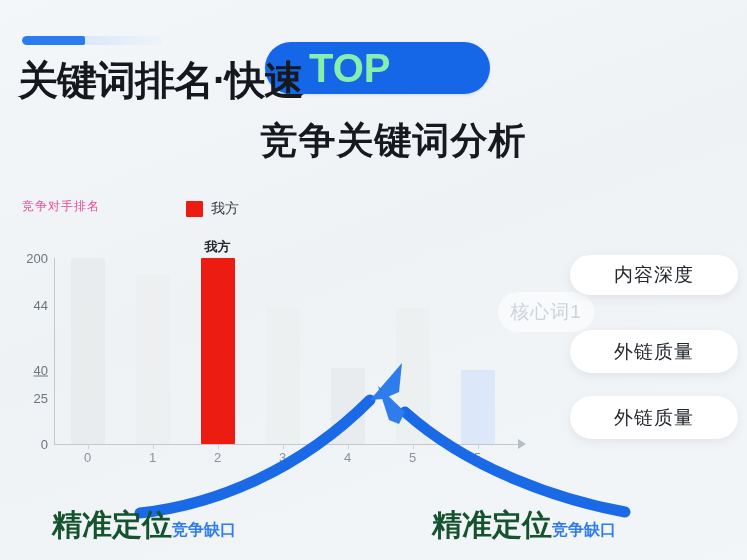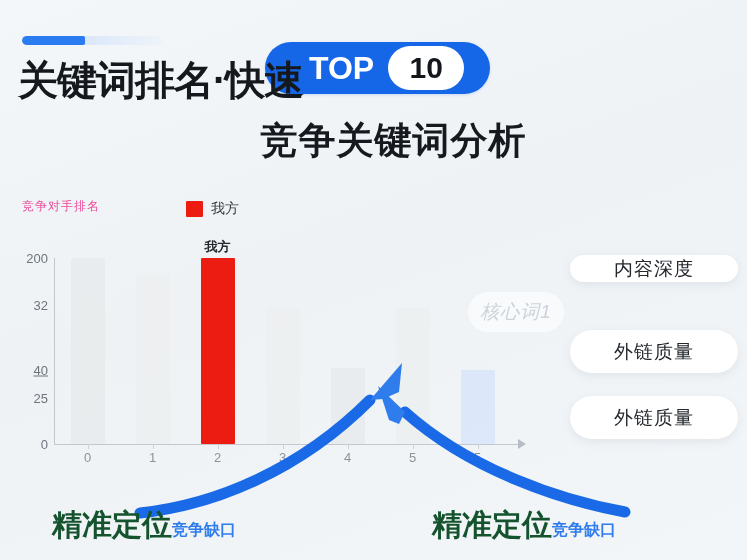--- a/index.html
+++ b/index.html
@@ -36,21 +36,21 @@
   .top-pill{
     position:absolute;left:265px;top:42px;
     height:52px;min-width:175px;
     background:#1667e8;border-radius:28px;
     display:flex;align-items:center;
     padding-left:44px;padding-right:6px;
     z-index:2;
     box-shadow:0 1px 3px rgba(22,103,232,.18);
   }
   .top-pill-text{
-    color:#ffffff;font-size:32px;font-weight:bold;letter-spacing:0px;
+    color:#86efac;font-size:40px;font-weight:bold;letter-spacing:0px;
     line-height:1;
   }
   .top-badge{
     width:76px;height:44px;margin-left:14px;
     background:#ffffff;border-radius:24px;
     display:flex;align-items:center;justify-content:center;
     color:#13161a;font-size:30px;font-weight:bold;
   }
 
   .subtitle{
@@ -164,39 +164,38 @@
 <body>
 
 <div class="stage">
 
   <div class="progress-wrap">
     <div class="progress-fill"></div>
   </div>
 
   <div class="top-pill">
     <span class="top-pill-text">TOP</span>
-    <span class="top-badge">10</span>
   </div>
   <div class="headline">
     <span class="headline-main">关键词排名·快速</span>
   </div>
 
   <div class="subtitle">竞争关键词分析</div>
 
   <div class="chart-caption">竞争对手排名</div>
   <div class="legend">
     <span class="legend-swatch"></span>
     <span class="legend-text">我方</span>
   </div>
 
 
   <div class="chart">
     <div class="axis-y" id="yaxis">
         <div class="ytick" style="top: 10px;">200</div>
-        <div class="ytick" style="top: 56.5px;">32</div>
+        <div class="ytick" style="top: 56.5px;">44</div>
         <div class="ytick" style="top: 121.6px; text-decoration: underline;">40</div>
         <div class="ytick" style="top: 149.5px; margin-left: 43px;">25</div>
         <div class="ytick" style="top: 196px;">0</div>
       </div>
     <div class="axis-line-y"></div>
     <div class="axis-line-x"></div>
     <div class="axis-arrow"></div>
     <div class="plot" id="plot">
         <div class="bar ghost" style="left: 15.5px; width: 34px; height: 186px;"></div>
         <div class="bar ghost2" style="left: 80.5px; width: 34px; height: 169.26px;"></div>
@@ -216,23 +215,23 @@
       <div class="xtick" style="left: 272.5px;">3</div>
       <div class="xtickmark" style="left: 272.5px;"></div>
       <div class="xtick" style="left: 337.5px;">4</div>
       <div class="xtickmark" style="left: 337.5px;"></div>
       <div class="xtick" style="left: 402.5px;">5</div>
       <div class="xtickmark" style="left: 402.5px;"></div>
       <div class="xtick" style="left: 467.5px;">5</div>
       <div class="xtickmark" style="left: 467.5px;"></div>
     </div>
 
-  <div class="pill-ghost" style="left:468px;top:292px;width:96px;height:40px;font-style:italic;">核心词1</div>
-
-  <div class="pill" style="left:570px;top:255px;width:168px;height:27px;">内容深度</div>
+  <div class="pill-ghost" style="left:498px;top:292px;width:96px;height:40px;">核心词1</div>
+
+  <div class="pill" style="left:570px;top:255px;width:168px;height:40px;">内容深度</div>
   <div class="pill" style="left:570px;top:330px;width:168px;height:43px;">外链质量</div>
   <div class="pill" style="left:570px;top:396px;width:168px;height:43px;">外链质量</div>
 
   <svg class="arrows" viewBox="0 0 747 560">
     <defs>
       <linearGradient id="g1" x1="0" y1="1" x2="1" y2="0">
         <stop offset="0%" stop-color="#1a6ae8"></stop>
         <stop offset="100%" stop-color="#3b86f0"></stop>
       </linearGradient>
     </defs>

